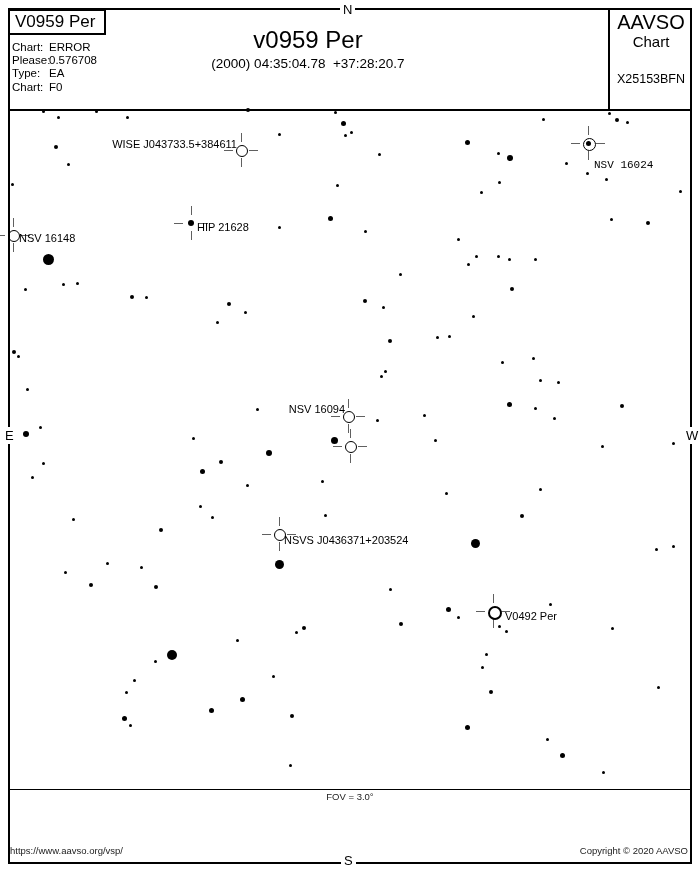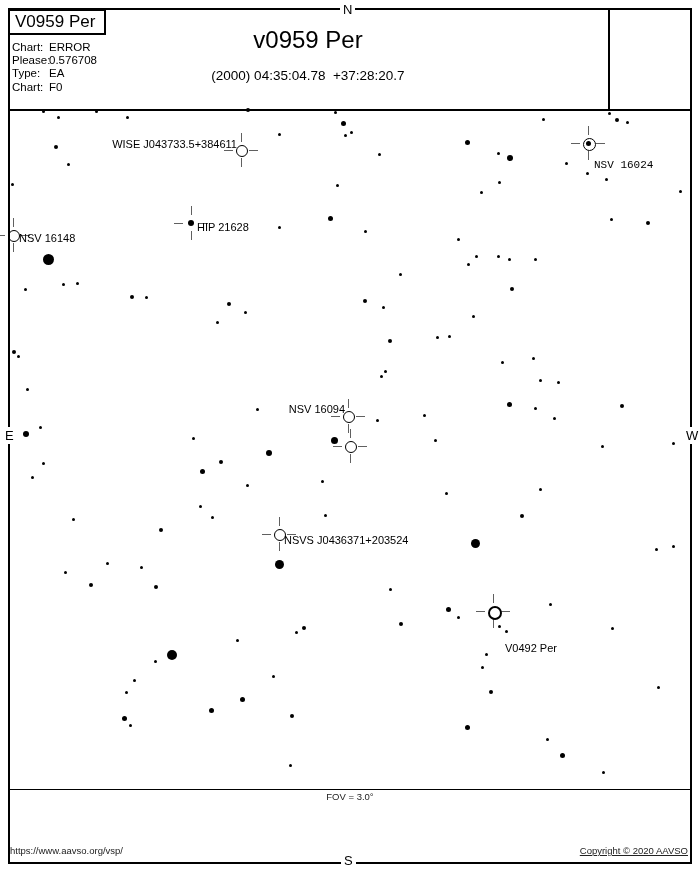--- a/index.html
+++ b/index.html
@@ -18,37 +18,37 @@
   #c-e{left:2px;top:427px;}
   #c-w{left:683px;top:427px;}
   
   #target-box{left:8px;top:9px;border:2px solid #000;background:#fff;
               font-size:17px;line-height:19px;padding:1px 9px 2px 5px;}
   .info-row{display:flex;font-size:11.5px;line-height:13.2px;}
   .info-label{width:37px;}
   #info{left:12px;top:41px;}
   #title-wrap{left:8px;top:27px;width:600px;text-align:center;}
   #main-title{font-size:24px;line-height:26px;}
-  #coords{font-size:13.5px;line-height:15px;margin-top:15px;white-space:pre;}
+  #coords{font-size:13.5px;line-height:15px;margin-top:3px;white-space:pre;}
   #brand{left:610px;top:12px;width:82px;text-align:center;}
   #brand-1{font-size:20px;line-height:21px;}
   #brand-2{font-size:15px;line-height:17px;}
   #chart-id{font-size:12.5px;margin-top:22px;}
   
   #field{left:0;top:0;width:700px;height:875px;}
   .star{position:absolute;background:#000;border-radius:50%;}
   .ocircle{position:absolute;border:1.3px solid #000;border-radius:50%;background:transparent;}
   .ocircle.bold{border-width:2.4px;}
   .tick{position:absolute;background:#606060;}
   .obj-label{position:absolute;font-size:11px;line-height:12px;white-space:nowrap;z-index:3;}
   
   #fov{left:0;top:791px;width:700px;text-align:center;font-size:9.5px;color:#222;}
   #note{left:12px;top:801px;font-size:12.5px;}
   #url{left:10px;top:845px;font-size:9.5px;color:#222;}
-  #copyright{right:12px;top:845px;font-size:9.5px;color:#222;text-decoration:underline;}
+  #copyright{right:12px;top:845px;font-size:9.5px;color:#222;}
 </style>
 </head>
 <body>
 
 <div id="chart">
   <div id="frame" class="abs"></div>
   <div id="hdr-sep" class="abs"></div>
   <div id="brand-sep" class="abs"></div>
   <div id="foot-sep" class="abs"></div>
 
@@ -76,20 +76,25 @@
       <span class="info-label">Chart:</span>
       <span class="info-value">F0</span>
     </div>
   </div>
 
   <div id="title-wrap" class="abs">
     <div id="main-title">v0959 Per</div>
     <div id="coords">(2000) 04:35:04.78  +37:28:20.7</div>
   </div>
 
+  <div id="brand" class="abs">
+    <div id="brand-1">AAVSO</div>
+    <div id="brand-2">Chart</div>
+    <div id="chart-id">X25153BFN</div>
+  </div>
 
   <div id="field" class="abs">
       <div class="star" style="left: 41.5px; top: 109.5px; width: 3px; height: 3px;"></div>
       <div class="star" style="left: 94.5px; top: 109.5px; width: 3px; height: 3px;"></div>
       <div class="star" style="left: 246px; top: 108px; width: 4px; height: 4px;"></div>
       <div class="star" style="left: 56.5px; top: 115.5px; width: 3px; height: 3px;"></div>
       <div class="star" style="left: 125.5px; top: 115.5px; width: 3px; height: 3px;"></div>
       <div class="star" style="left: 541.5px; top: 117.5px; width: 3px; height: 3px;"></div>
       <div class="star" style="left: 607.5px; top: 111.5px; width: 3px; height: 3px;"></div>
       <div class="star" style="left: 615px; top: 118px; width: 4px; height: 4px;"></div>
@@ -258,19 +263,19 @@
       <div class="tick" style="left: 278.5px; top: 542px; width: 1px; height: 9px;"></div>
       <div class="tick" style="left: 262px; top: 533.5px; width: 9px; height: 1px;"></div>
       <div class="tick" style="left: 287px; top: 533.5px; width: 9px; height: 1px;"></div>
       <div class="ocircle" style="left: 274px; top: 529px; width: 10px; height: 10px;"></div>
       <div class="obj-label" style="top: 540px; left: 284px; transform: translate(0px, -50%);">NSVS J0436371+203524</div>
       <div class="tick" style="left: 492.5px; top: 594px; width: 1px; height: 9px;"></div>
       <div class="tick" style="left: 492.5px; top: 619px; width: 1px; height: 9px;"></div>
       <div class="tick" style="left: 476px; top: 610.5px; width: 9px; height: 1px;"></div>
       <div class="tick" style="left: 501px; top: 610.5px; width: 9px; height: 1px;"></div>
       <div class="ocircle bold" style="left: 488px; top: 606px; width: 10px; height: 10px;"></div>
-      <div class="obj-label" style="top: 616px; left: 505px; transform: translate(0px, -50%); margin-top: 32px;">V0492 Per</div>
+      <div class="obj-label" style="top: 616px; left: 505px; transform: translate(0px, -50%);">V0492 Per</div>
     </div>
 
   <div id="fov" class="abs">FOV = 3.0°</div>
   <div id="url" class="abs">https://www.aavso.org/vsp/</div>
   <div id="copyright" class="abs">Copyright © 2020 AAVSO</div>
 </div>
 
 </body></html>

